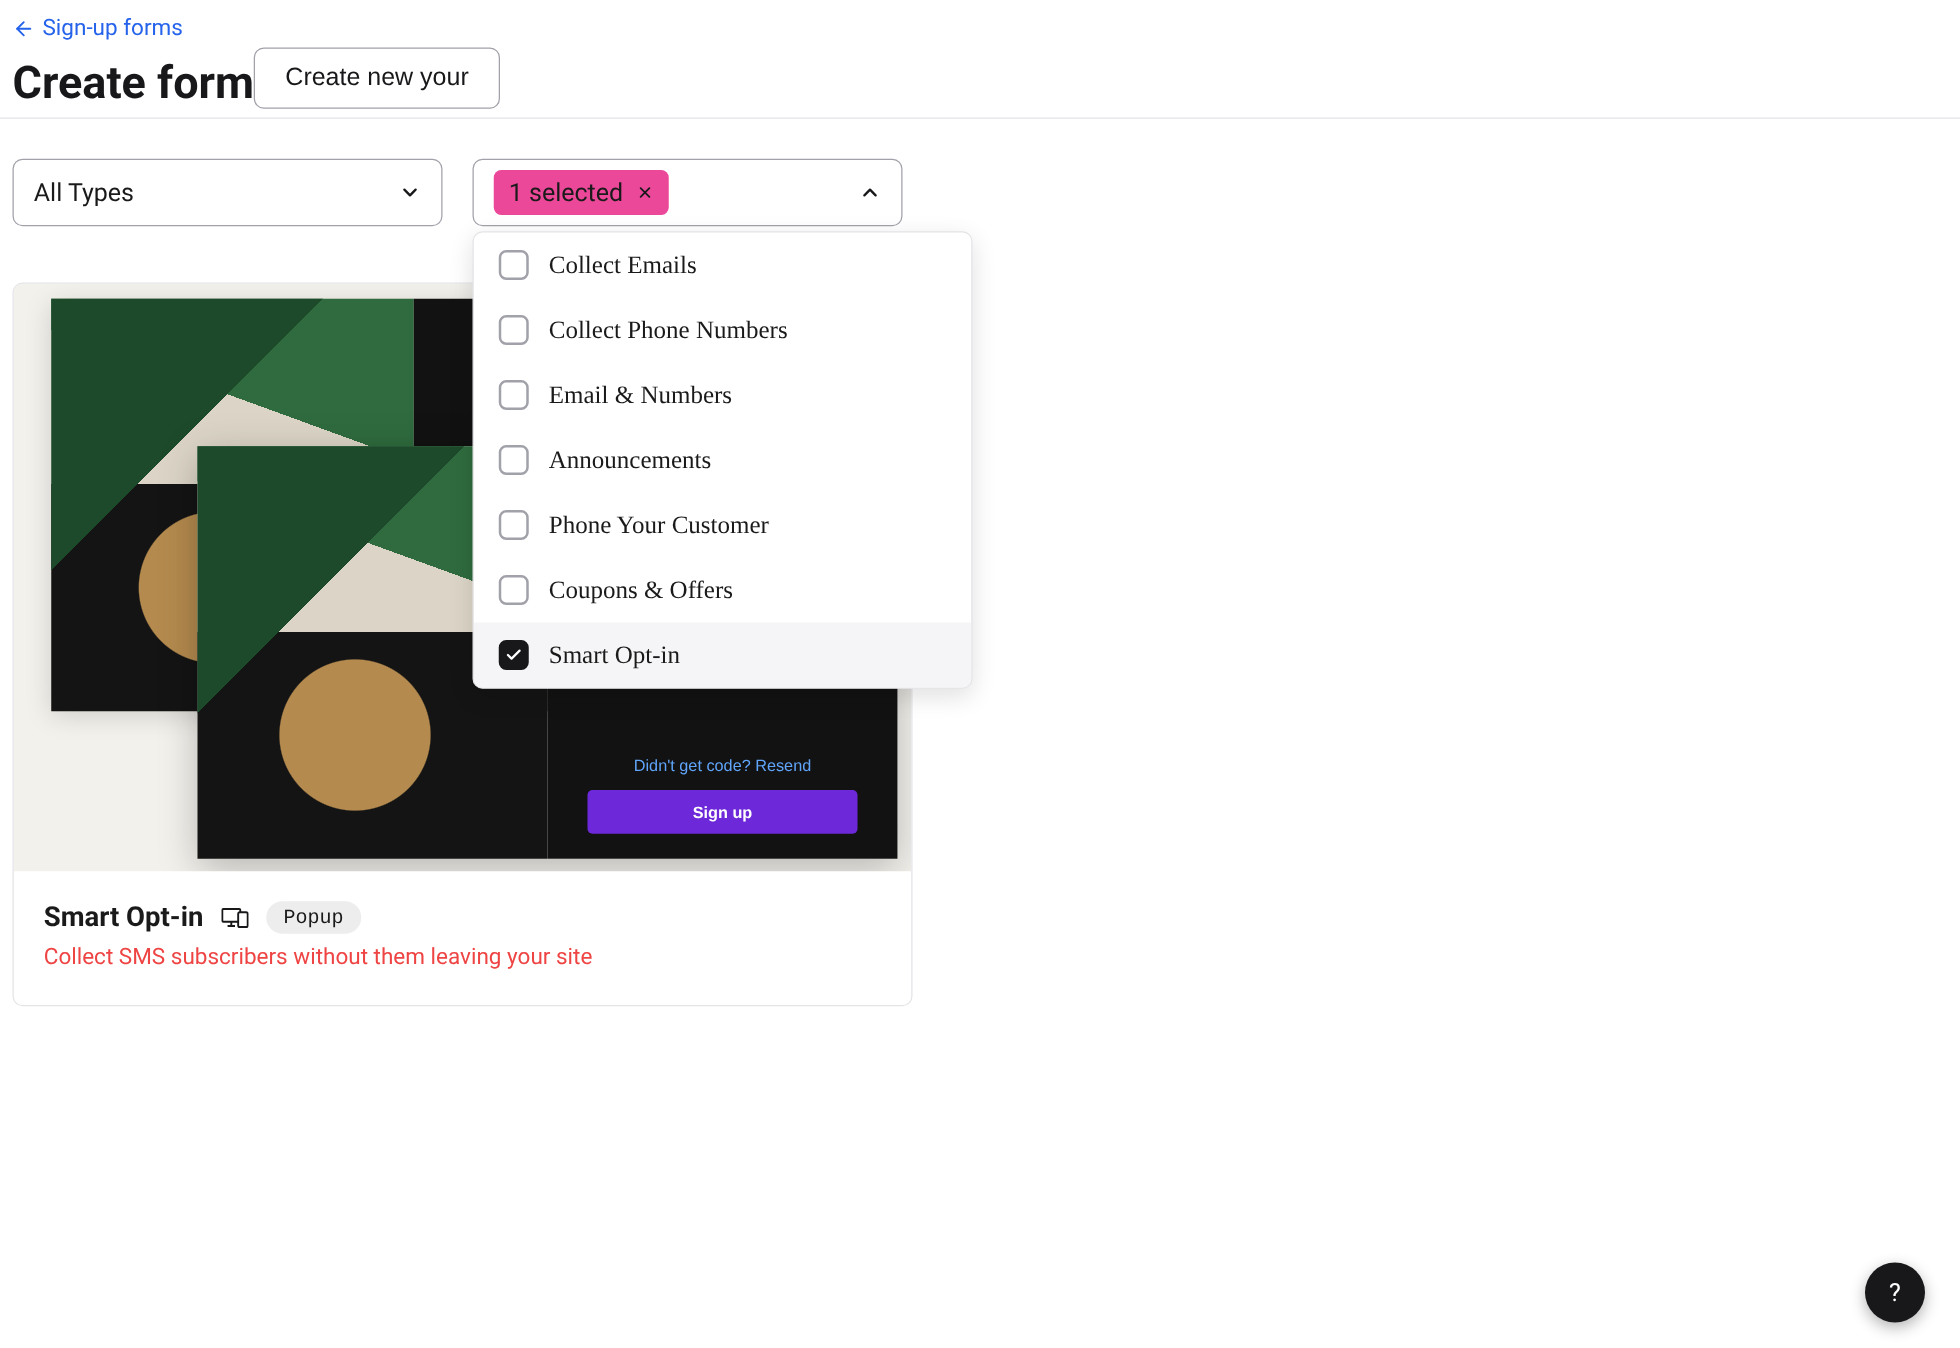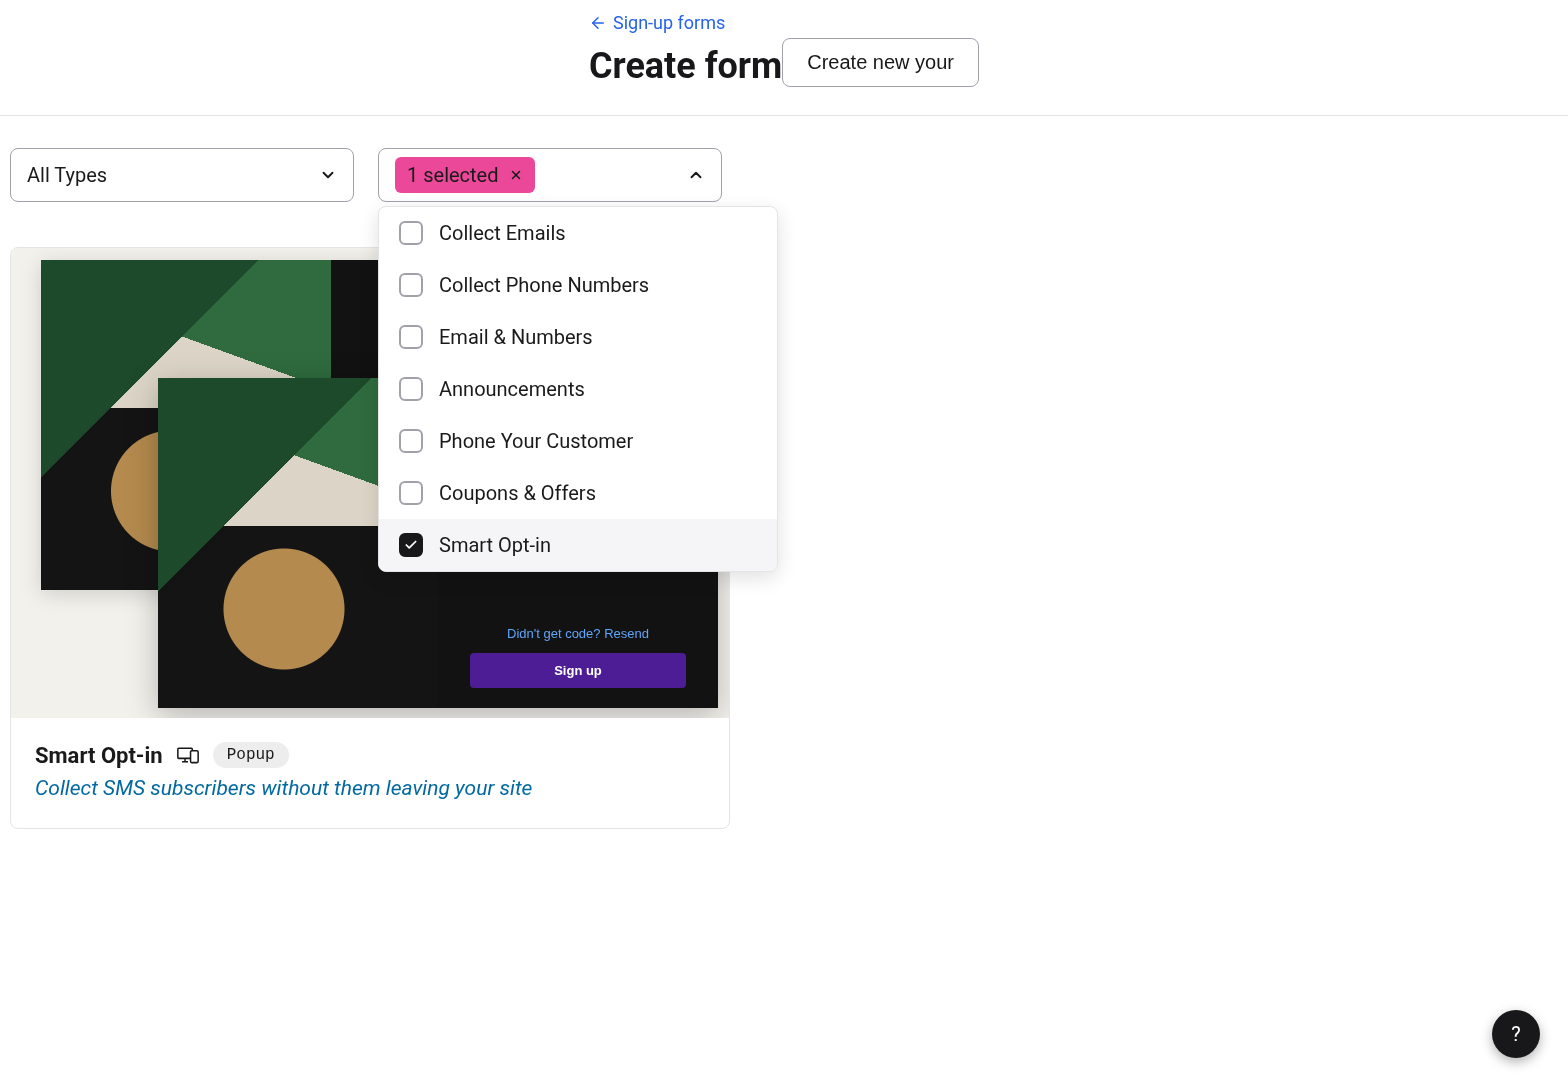--- a/index.html
+++ b/index.html
@@ -3,24 +3,24 @@
 <meta charset="utf-8">
 <style>
   * { box-sizing: border-box; }
   body {
     margin: 0;
     font-family: -apple-system, BlinkMacSystemFont, "Segoe UI", Roboto, Helvetica, Arial, sans-serif;
     background: #fff;
     color: #1a1a1a;
   }
   .header {
-    padding: 12px 10px 28px 10px;
+    padding: 12px 10px 7px 10px;
     border-bottom: 1px solid #e4e4e7;
     display: flex;
-    justify-content: center;
+    justify-content: flex-start;
     align-items: flex-end;
   }
   .header-left { }
   .back-link {
     display: inline-flex;
     align-items: center;
     gap: 6px;
     color: #2563eb;
     font-size: 18px;
     text-decoration: none;
@@ -77,20 +77,21 @@
     position: absolute;
     top: 58px;
     left: 0;
     width: 400px;
     background: #fff;
     border: 1px solid #e4e4e7;
     border-radius: 8px;
     box-shadow: 0 6px 20px rgba(0,0,0,0.12);
     z-index: 50;
     overflow: hidden;
+    font-family: Liberation Serif, serif;
   }
   .option-row {
     display: flex;
     align-items: center;
     gap: 16px;
     padding: 14px 20px;
     font-size: 20px;
     cursor: pointer;
   }
   .option-row.selected { background: #f5f5f7; }
@@ -158,21 +159,21 @@
     align-items: center;
     justify-content: center;
     padding: 20px;
     font-family: Georgia, serif;
   }
   .mock-title { font-size: 22px; margin-bottom: 6px; white-space: nowrap; }
   .mock-sub { font-size: 10px; opacity: 0.85; white-space: nowrap; }
   .mock-link { font-size: 13px; color: #60a5fa; margin-top: 40px; font-family: Arial, sans-serif; }
   .mock-btn {
     width: 90%;
-    background: #4c1d95;
+    background: #6d28d9;
     color: #fff;
     font-size: 13px;
     padding: 10px;
     text-align: center;
     border-radius: 4px;
     margin-top: 12px;
     font-family: Arial, sans-serif;
     font-weight: 600;
   }
   .card-meta {
@@ -186,21 +187,21 @@
   }
   .card-title { font-size: 22px; font-weight: 700; }
   .devices-icon { width: 22px; height: 18px; }
   .badge {
     background: #ededee;
     border-radius: 14px;
     padding: 4px 14px;
     font-size: 16px;
     font-family: Liberation Mono, monospace;
   }
-  .card-desc { font-size: 21px; color: #0369a1; font-style: italic; }
+  .card-desc { font-size: 18px; color: #ef4444; }
 
   .help-fab {
     position: fixed;
     right: 28px;
     bottom: 20px;
     width: 48px; height: 48px;
     border-radius: 50%;
     background: #18181b;
     color: #fff;
     display: flex; align-items: center; justify-content: center;

